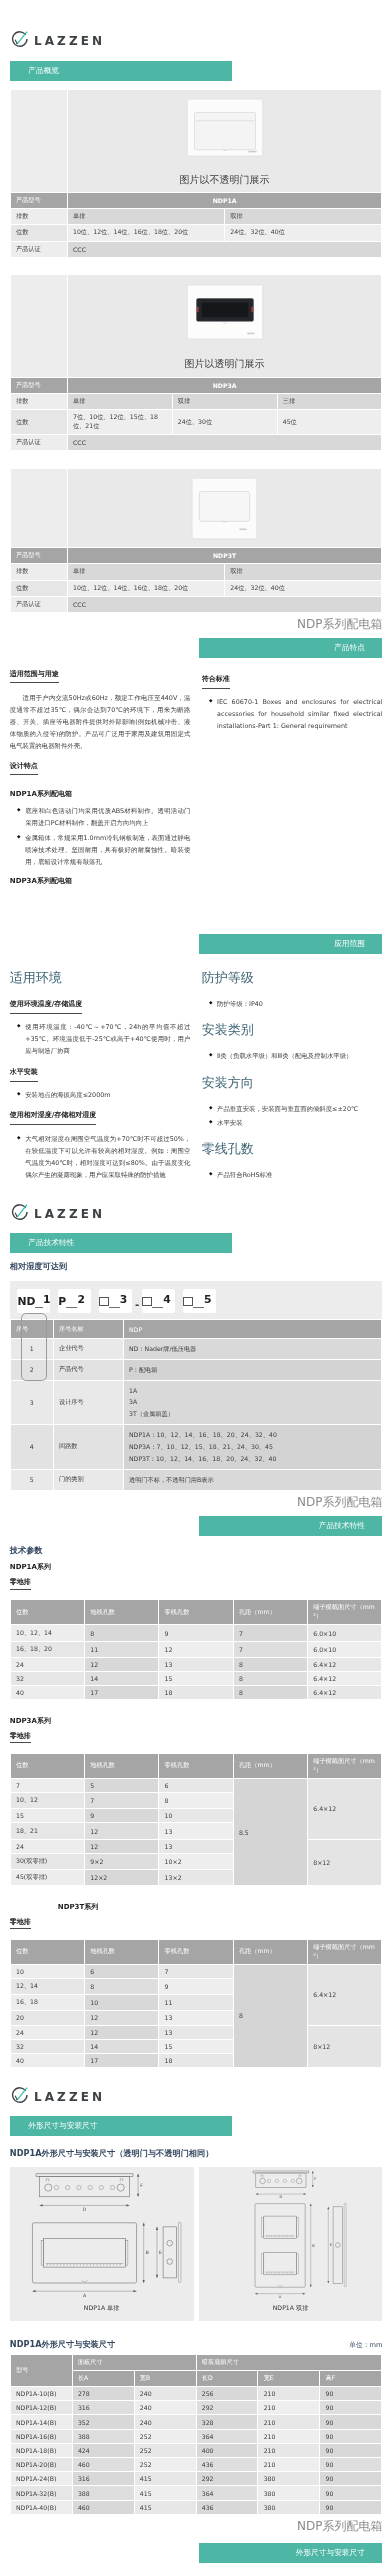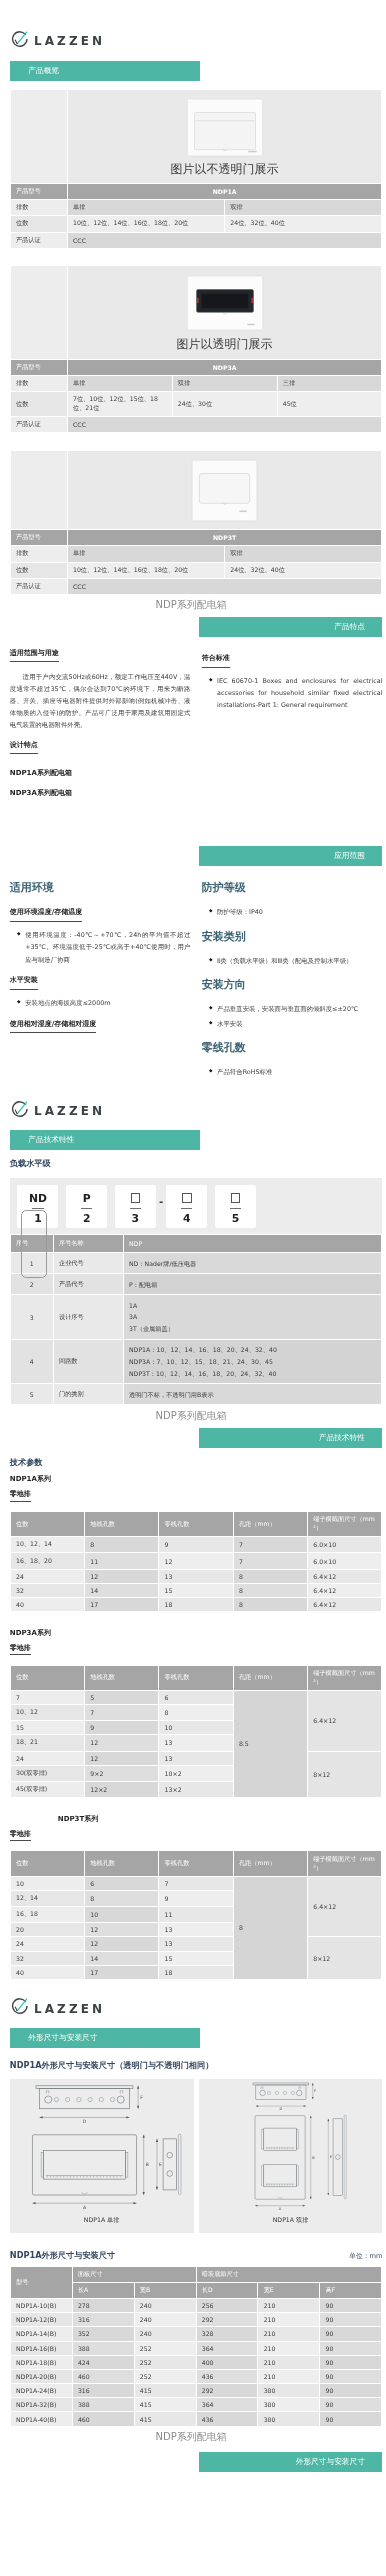--- a/index.html
+++ b/index.html
@@ -2,59 +2,59 @@
 <html style="font-size:8.2px"><head>
 <meta charset="utf-8">
 <style>
   html,body{margin:0;padding:0;background:#fff;}
   body{width:386px;font-family:"DejaVu Sans","Liberation Sans",sans-serif;color:#3c3c3c;-webkit-font-smoothing:antialiased;}
   
   .logo{display:flex;align-items:center;gap:4.6px;margin-left:9.8px;}
   .logo-text{font-size:12px;font-weight:bold;letter-spacing:3.1px;color:#3d4246;}
   
   .banner{height:20px;background:#4db6a5;color:#fff;font-size:7.7px;display:flex;align-items:center;box-sizing:border-box;}
-  .banner.bl{width:190px;margin-left:9.8px;padding-left:18.5px;}
+  .banner.bl{width:222px;margin-left:9.8px;padding-left:18.5px;}
   .banner.br{width:183px;margin-left:auto;margin-right:3.6px;justify-content:flex-end;padding-right:17.5px;}
   
   table{border-collapse:collapse;width:100%;table-layout:fixed;font-size:6.2px;}
   td{border:1px solid #fff;padding:3.1px 5.2px;vertical-align:middle;word-break:break-all;}
   td.hdr{background:#a5a5a5;color:#fff;}
   td.lblcol{background:#ededed;}
   .cdark{background:#d8d8d8;}
   .clight{background:#e7e7e7;}
   tr.alt td.lblcol{background:#e6e6e6;}
   tr.alt .cdark{background:#dedede;}
   tr.alt .clight{background:#eeeeee;}
   
   .ovwrap{margin:0 3.6px 0 9.8px;}
   .ov td.imgcell{background:#e9e9e9;text-align:center;padding:7.2px 0 5.2px;}
   .ov td.imgside{background:#ededed;}
-  .ov .photo-cap{font-size:12px;color:#3a3a3a;margin-top:2px;}
+  .ov .photo-cap{font-size:10px;color:#3a3a3a;margin-top:14px;}
   .ov td.mrow{background:#a5a5a5;color:#fff;text-align:center;font-weight:bold;}
   .ov td.mlbl{background:#a5a5a5;color:#fff;text-align:left;font-weight:normal;}
   
   .sec-title{font-size:8.2px;font-weight:bold;color:#33475f;}
-  .h-teal{font-size:11px;font-weight:bold;color:#3d6374;margin:0 0 7.2px;}
+  .h-teal{font-size:13px;font-weight:normal;color:#3d6374;margin:0 0 7.2px;}
   .h-u{font-size:7px;font-weight:bold;color:#1f1f1f;display:inline-block;border-bottom:0.8px solid #4a4a4a;padding-bottom:1.5px;margin:0 0 5.2px;}
   .h-series{font-size:7px;font-weight:bold;color:#1f1f1f;margin:7.2px 0 4.1px;}
-  .cap-r{text-align:center;color:#8b8b8b;font-size:10px;padding:3.1px 3.6px 0 0;}
+  .cap-r{text-align:right;color:#8b8b8b;font-size:12px;padding:3.1px 3.6px 0 0;}
   .unit{color:#33475f;font-size:6.7px;font-weight:normal;}
   .trow{display:flex;justify-content:space-between;align-items:flex-end;margin:0 3.6px 4.1px 9.8px;}
   
   .cols{display:flex;gap:11.3px;margin:0 3.6px 0 9.8px;}
   .col{flex:1;min-width:0;font-size:6.4px;line-height:1.9;text-align:justify;}
   .scope-text{text-indent:2em;margin:3.1px 0 0;}
   ul.blts{list-style:none;margin:2.1px 0 0;padding:0;}
   ul.blts li{display:flex;gap:4.6px;margin:0 0 2.1px;}
   ul.blts li::before{content:"◆";font-size:4.6px;line-height:inherit;color:#111;flex:0 0 auto;transform:translateY(0.5px);}
   ul.blts.ind{padding-left:7.2px;}
   
   .spec{position:relative;margin:0 3.6px 0 9.8px;}
   .diagram{background:#ececec;padding:7.2px 0 6.2px 7.7px;display:flex;align-items:flex-start;gap:7.7px;}
-  .dgroup{width:41px;background:#fff;border-radius:2.1px;display:flex;flex-direction:column;align-items:center;padding:4.1px 0 3.1px;}
+  .dgroup{width:33px;background:#fff;border-radius:2.1px;display:flex;flex-direction:row;padding:4.1px 0 3.1px;}
   .dletter{font-size:10.8px;font-weight:bold;color:#222;height:17.5px;display:flex;align-items:center;}
   .dline{width:11.3px;border-bottom:0.8px solid #6f6f6f;margin:1.5px 0 2.6px;}
   .dnum{font-size:10.8px;font-weight:bold;color:#222;}
   .dsquare{width:7.7px;height:7.7px;border:0.8px solid #555;display:inline-block;}
   .ddash{font-size:10.3px;font-weight:bold;align-self:flex-start;margin:9.3px -4.6px 0;}
   .hl{position:absolute;border:0.8px solid #9a9a9a;border-radius:5.2px;pointer-events:none;}
   .codes td{padding:4.1px 5.2px;}
   .codes .c1{text-align:center;background:#e9e9e9;}
   .codes .c2{background:#e9e9e9;}
   .codes .c3{background:#d9d9d9;}
@@ -221,20 +221,28 @@
   </div>
   <div style="height:9.3px"></div>
   <div class="cols">
     <div class="col">
       <div class="h-u">适用范围与用途</div>
       <p class="scope-text">适用于户内交流50Hz或60Hz，额定工作电压至440V，温度通常不超过35℃，偶尔会达到70℃的环境下，用来为断路器、开关、插座等电器附件提供对外部影响(例如机械冲击、液体物质的入侵等)的防护。产品可广泛用于家用及建筑用固定式电气装置的电器附件外壳。</p>
       <div style="height:7.2px"></div>
       <div class="h-u">设计特点</div>
       <div id="design-groups">
           <div class="h-series">NDP1A系列配电箱</div>
+          <ul class="blts ind">
+            <li>
+              <span>底座和白色活动门均采用优质ABS材料制作。透明活动门采用进口PC材料制作，翻盖开启方向均向上</span>
+            </li>
+            <li>
+              <span>金属箱体，常规采用1.0mm冷轧钢板制造，表面通过静电喷涂技术处理、坚固耐用，具有极好的耐腐蚀性。暗装使用，底箱设计常规有敲落孔</span>
+            </li>
+          </ul>
           <div class="h-series">NDP3A系列配电箱</div>
         </div>
     </div>
     <div class="col">
       <div style="height:5.2px"></div>
       <div class="h-u">符合标准</div>
       <ul class="blts ind" id="standards-list">
           <li>
             <span>IEC 60670-1 Boxes and enclosures for electrical accessories for household similar fixed electrical installations-Part 1: General requirement</span>
           </li>
@@ -253,21 +261,25 @@
     <div class="col">
       <div class="h-teal">适用环境</div>
       <div id="env-left"><div class="h-u">使用环境温度/存储温度</div><ul class="blts ind">
             <li>
               <span>使用环境温度：-40℃～+70℃，24h的平均值不超过+35℃。环境温度低于-25℃或高于+40℃使用时，用户应与制造厂协商</span>
             </li>
           </ul><div style="height: 6.2px;"></div><div class="h-u">水平安装</div><ul class="blts ind">
             <li>
               <span>安装地点的海拔高度≤2000m</span>
             </li>
-          </ul><div style="height: 6.2px;"></div><div class="h-u">使用相对湿度/存储相对湿度</div><div style="height: 6.2px;"></div></div>
+          </ul><div style="height: 6.2px;"></div><div class="h-u">使用相对湿度/存储相对湿度</div><ul class="blts ind">
+            <li>
+              <span>大气相对湿度在周围空气温度为+70℃时不可超过50%，在较低温度下可以允许有较高的相对湿度。例如：周围空气温度为40℃时，相对湿度可达到≤80%。由于温度变化偶尔产生的凝露现象，用户应采取特殊的防护措施</span>
+            </li>
+          </ul><div style="height: 6.2px;"></div></div>
     </div>
     <div class="col">
       <div id="env-right">
           <div class="h-teal">防护等级</div>
           <ul class="blts ind">
             <li>
               <span>防护等级：IP40</span>
             </li>
           </ul>
           <div style="height: 6.2px;"></div>
@@ -311,21 +323,21 @@
       </svg>
     </span>
     <span class="logo-text">LAZZEN</span>
   </div>
   <div style="height:7.2px"></div>
   <div class="banner bl">
     <span>产品技术特性</span>
   </div>
   <div style="height:8.2px"></div>
   <div class="trow">
-      <div class="sec-title">负载水平级</div>
+      <div class="sec-title">相对湿度可达到</div>
     </div>
   <div style="height:5.2px"></div>
   <div class="spec">
     <div class="diagram" id="diagram">
         <div class="dgroup">
           <div class="dletter">ND</div>
           <div class="dline"></div>
           <div class="dnum">1</div>
         </div>
         <div class="dgroup">

